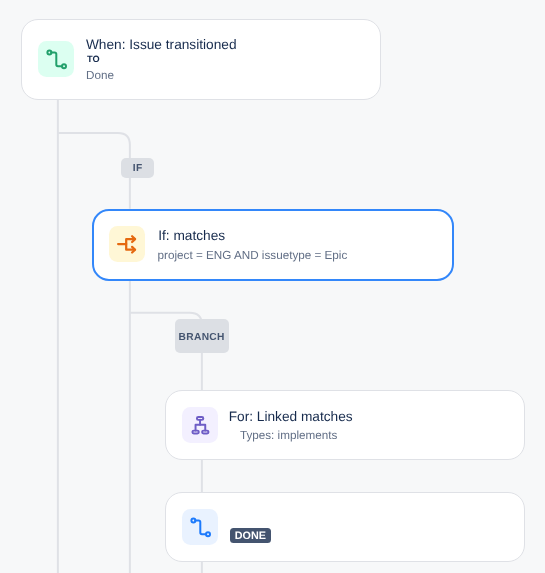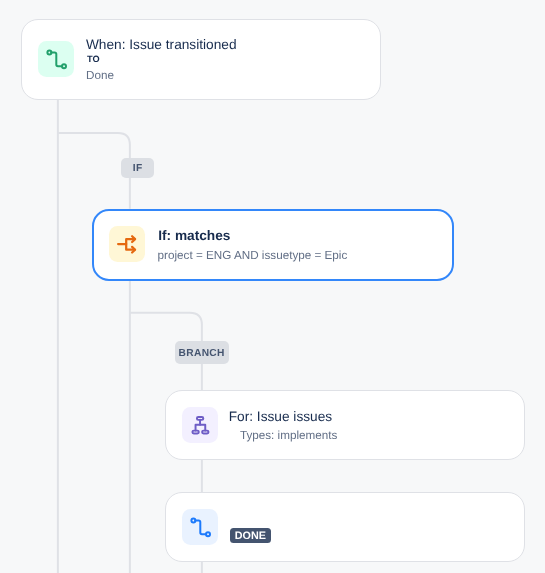--- a/index.html
+++ b/index.html
@@ -59,41 +59,41 @@
     <div class="icon-box" style="left:15px;top:15.7px;background:#FFF7D6;">
       <svg width="36" height="36" viewBox="0 0 36 36">
           <g fill="none" stroke="#E56910" stroke-width="2.25" stroke-linecap="round" stroke-linejoin="round">
         <path d="M9.1 18.05 H17.2 V13.15 H25.7"></path>
         <path d="M17.2 18.05 V23.7 H25.7"></path>
         <path d="M23.1 10.3 L26.1 13.15 L23.1 16.0"></path>
         <path d="M23.1 20.85 L26.1 23.7 L23.1 26.55"></path>
       </g>
         </svg>
     </div>
-    <div class="t-title" style="left:64.2px;top:18.6px;font-weight:bold;">If: matches</div>
+    <div class="t-title" style="left:64.2px;top:18.6px;">If: matches</div>
     <div class="t-sub" style="left:63.6px;top:39px;">project = ENG AND issuetype = Epic</div>
   </div>
 
-  <div class="badge" style="left:174.5px;top:341px;width:54.3px;height:23px;">
+  <div class="badge" style="left:174.5px;top:319px;width:54.3px;height:34px;">
     <span>BRANCH</span>
   </div>
 
   <div class="card" style="left:164.9px;top:390px;width:360.1px;height:70px;">
     <div class="icon-box" style="left:16.3px;top:15.6px;background:#F3F0FF;">
       <svg width="36" height="36" viewBox="0 0 36 36">
           <g fill="none" stroke="#6E5DC6" stroke-width="1.95" stroke-linecap="round" stroke-linejoin="round">
         <rect x="14.9" y="10.0" width="6.4" height="2.85" rx="1.42"></rect>
         <rect x="10.4" y="23.6" width="6.4" height="2.85" rx="1.42"></rect>
         <rect x="20.1" y="23.6" width="6.4" height="2.85" rx="1.42"></rect>
         <path d="M18.05 12.7 V17.65"></path>
         <path d="M13.55 23.6 V17.65 H23.25 V23.6"></path>
       </g>
         </svg>
     </div>
-    <div class="t-title" style="left:62.8px;top:19.2px;">For: Issue issues</div>
+    <div class="t-title" style="left:62.8px;top:19.2px;">For: Linked matches</div>
     <div class="t-sub" style="left:74px;top:38.9px;">Types: implements</div>
   </div>
 
   <div class="card" style="left:164.9px;top:492px;width:360.1px;height:70px;">
     <div class="icon-box" style="left:16.4px;top:15.8px;background:#E9F2FF;">
       <svg width="36" height="36" viewBox="0 0 36 36">
           <g fill="none" stroke="#1D7AFC" stroke-width="2.0" stroke-linecap="round" stroke-linejoin="round">
         <circle cx="11.4" cy="11.4" r="2.0"></circle>
             <circle cx="26.0" cy="25.2" r="2.0"></circle>
         <path d="M13.2 11.4 H16.6 Q18.3 11.4 18.3 13.1 V23.5 Q18.3 25.2 20.0 25.2 H24.2"></path>

